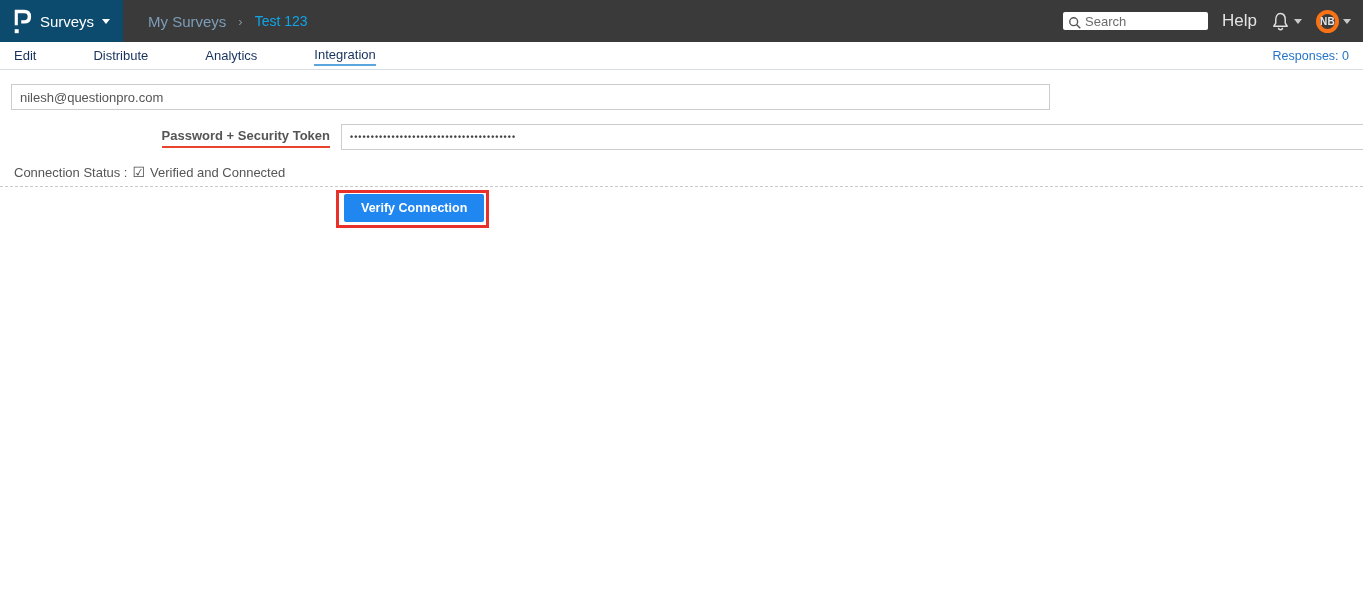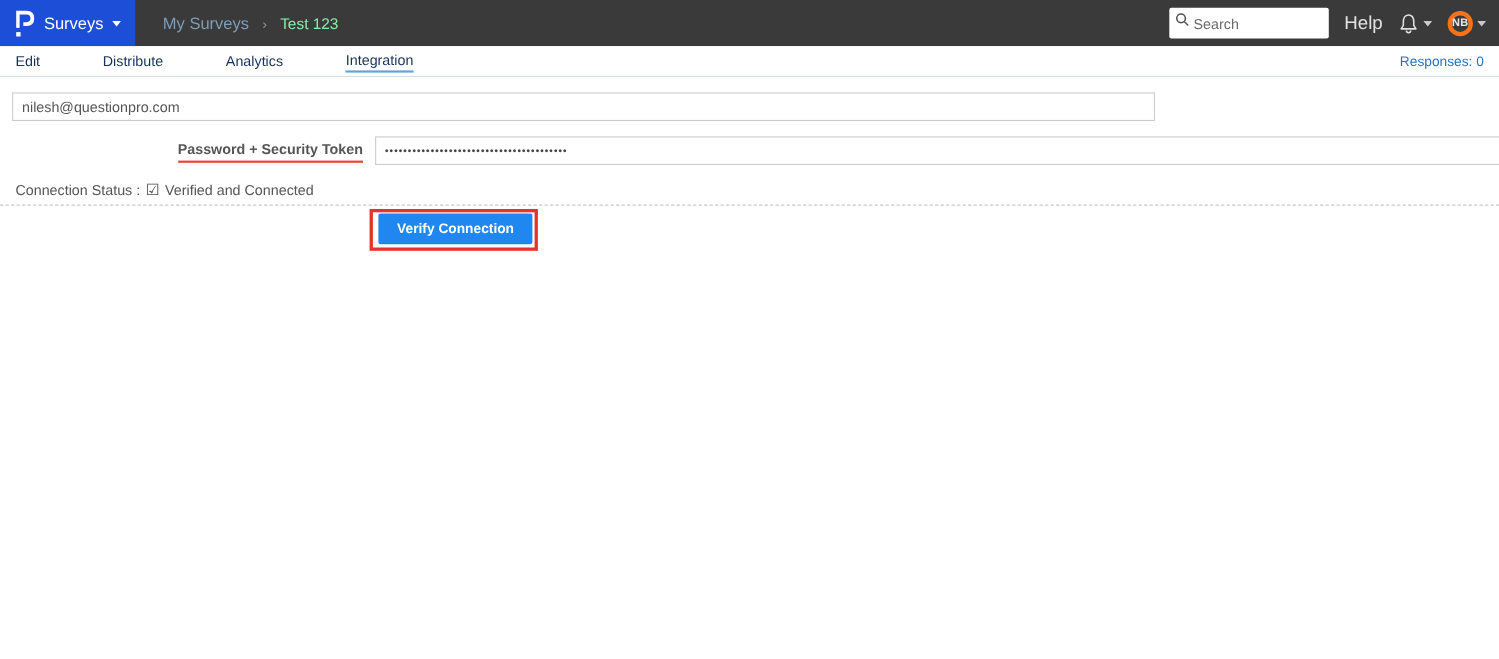--- a/index.html
+++ b/index.html
@@ -1,29 +1,29 @@
 <!DOCTYPE html>
 <html><head>
 <meta charset="utf-8">
 <style>
   * { margin:0; padding:0; box-sizing:border-box; }
   html,body { width:1363px; height:599px; background:#fff; font-family:"Liberation Sans", sans-serif; overflow:hidden; }
 
   
   .topnav { height:42px; background:#3a3a3a; display:flex; align-items:center; position:relative; }
-  .brand { width:123px; height:42px; background:#1d4ed8; display:flex; align-items:center; justify-content:center; gap:8px; cursor:pointer; }
+  .brand { width:123px; height:42px; background:#0c4a6e; display:flex; align-items:center; justify-content:center; gap:8px; cursor:pointer; }
   .brand-label { color:#fff; font-size:15px; }
   .caret { width:0; height:0; border-left:4px solid transparent; border-right:4px solid transparent; border-top:5px solid #fff; display:inline-block; }
   .caret.gray { border-top-color:#c9c9c9; }
   .breadcrumb { display:flex; align-items:center; gap:12px; margin-left:25px; }
   .bc-parent { color:#7d9db8; font-size:15px; cursor:pointer; }
   .bc-sep { color:#8a8f94; font-size:13px; }
-  .bc-current { color:#86efac; font-size:14px; }
+  .bc-current { color:#0ea5e9; font-size:14px; }
   .topnav-right { position:absolute; right:12px; top:0; height:42px; display:flex; align-items:center; gap:14px; }
-  .searchbox { position:relative; width:145px; height:28px; background:#fff; border-radius:2px; display:flex; align-items:center; }
+  .searchbox { position:relative; width:145px; height:18px; background:#fff; border-radius:2px; display:flex; align-items:center; }
   .searchbox svg { position:absolute; left:5px; top:4px; }
   .searchbox input { border:none; outline:none; background:transparent; width:100%; height:100%; padding-left:22px; font-size:13px; color:#444; font-family:"Liberation Sans", sans-serif; }
   .searchbox input::placeholder { color:#6b6b6b; }
   .help { color:#e3e3e3; font-size:17px; cursor:pointer; }
   .iconwrap { display:flex; align-items:center; gap:4px; cursor:pointer; }
   .avatar { width:23px; height:23px; border-radius:50%; border:4px solid #f97316; color:#e8e8e8; font-size:10px; font-weight:bold; display:flex; align-items:center; justify-content:center; letter-spacing:.3px; }
 
   
   .tabbar { height:28px; background:#fff; border-bottom:1px solid #d7dde4; display:flex; align-items:center; padding:0 14px; position:relative;gap:28px; }
   .tab { color:#16325c; font-size:13px; margin-right:29px; cursor:pointer; padding:2px 0; }

